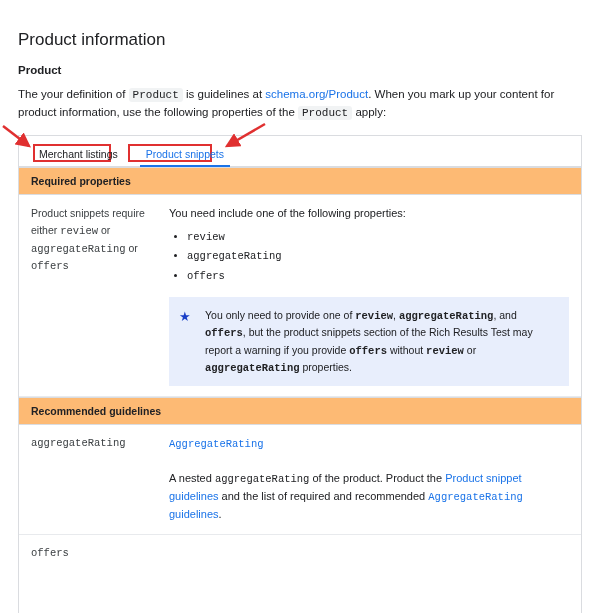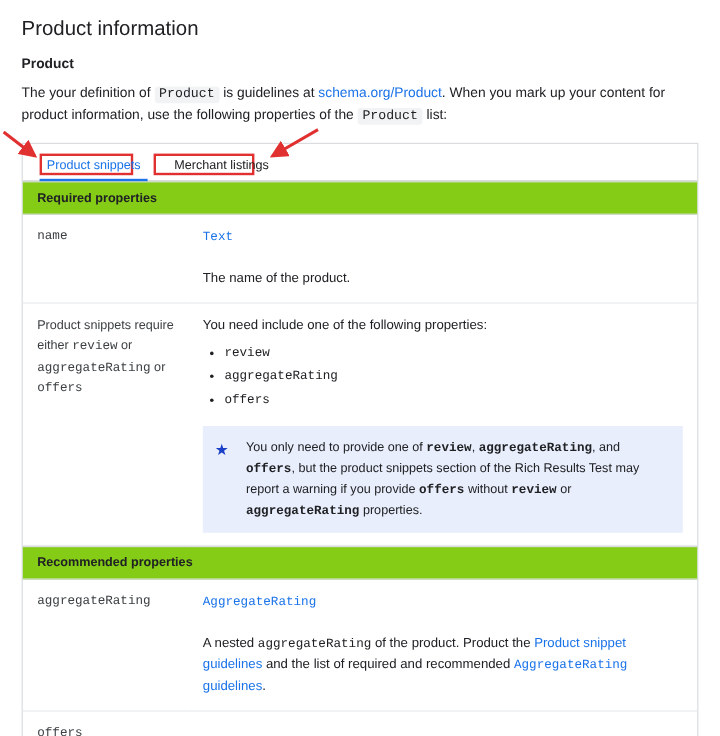--- a/index.html
+++ b/index.html
@@ -8,21 +8,21 @@
     font-size: 12px;
     color: #202124;
     margin: 0;
     padding: 14px 18px;
     background: #fff;
     width: 600px;
   }
   h2.section-title {
     font-size: 17px;
     font-weight: 400;
-    margin: 0 0 14px 0;
+    margin: 16px 0 14px 0;
     color: #202124;
   }
   .sub-heading {
     font-size: 11.5px;
     font-weight: 700;
     margin: 0 0 10px 0;
   }
   p.intro {
     font-size: 11.5px;
     line-height: 1.5;
@@ -69,21 +69,21 @@
   .arrow { position: absolute; pointer-events: none; }
   .tabs-underline {
     border-bottom: 1px solid #dadce0;
     margin: 0;
   }
   .info-line {
     padding: 12px 16px;
     font-size: 11px;
   }
   .table-section-head {
-    background: #84cc16;
+    background: #fdba74;
     border-top: 1px solid #dadce0;
     border-bottom: 1px solid #dadce0;
     padding: 7px 12px;
     font-size: 10.5px;
     font-weight: 700;
   }
   table.props {
     width: 100%;
     border-collapse: collapse;
     font-size: 11px;
@@ -123,21 +123,21 @@
   .mono-b { font-family: "Courier New", monospace; font-weight: 700; font-size: 10.5px; }
   .mono { font-family: "Courier New", monospace; font-size: 10.5px; }
 </style>
 </head>
 <body>
 
 <h2 class="section-title">Product information</h2>
 <div class="sub-heading">Product</div>
 
 <p class="intro">
-  <span>The your definition of </span><code class="inline">Product</code><span> is guidelines at </span><a class="link" href="#">schema.org/Product</a><span>. When you mark up your content for product information, use the following properties of the </span><code class="inline">Product</code><span> list:</span>
+  <span>The your definition of </span><code class="inline">Product</code><span> is guidelines at </span><a class="link" href="#">schema.org/Product</a><span>. When you mark up your content for product information, use the following properties of the </span><code class="inline">Product</code><span> apply:</span>
 </p>
 
 <div class="panel">
 
   <svg class="arrow" style="left:-18px; top:-12px;" width="36" height="28">
     <defs>
         <marker id="ah1" markerWidth="6" markerHeight="6" refX="5" refY="3" orient="auto">
           <path d="M0,0 L6,3 L0,6 Z" fill="#e03030"></path>
         </marker>
       </defs>
@@ -148,57 +148,50 @@
         <marker id="ah2" markerWidth="6" markerHeight="6" refX="5" refY="3" orient="auto">
           <path d="M0,0 L6,3 L0,6 Z" fill="#e03030"></path>
         </marker>
       </defs>
     <line x1="46" y1="2" x2="8" y2="24" stroke="#e03030" stroke-width="2.5" marker-end="url(#ah2)"></line>
   </svg>
   <div class="tab-highlight" style="left:14px; top:8px; width:78px; height:18px;"></div>
   <div class="tab-highlight" style="left:109px; top:8px; width:84px; height:18px;"></div>
 
   <div class="tabs">
+    <div class="tab">Merchant listings</div>
     <div class="tab active">Product snippets</div>
-    <div class="tab">Merchant listings</div>
   </div>
   <div class="tabs-underline"></div>
 
 
   <div class="table-section-head">Required properties</div>
   <table class="props">
     <tbody>
-        <tr>
-      <td>name</td>
-      <td>
-        <a class="link mono" href="#">Text</a><br><br>
-        <span>The name of the product.</span>
-      </td>
-    </tr>
     <tr>
       <td class="non-mono">
         <span>Product snippets require either </span><span class="mono">review</span><span> or </span><span class="mono">aggregateRating</span><span> or </span><span class="mono">offers</span>
       </td>
       <td>
         <span>You need include one of the following properties:</span>
         <ul class="bullets">
           <li>review</li>
           <li>aggregateRating</li>
           <li>offers</li>
         </ul>
         <div class="note">
           <span class="star">★</span>
           <span>You only need to provide one of </span><span class="mono-b">review</span><span>, </span><span class="mono-b">aggregateRating</span><span>, and </span><span class="mono-b">offers</span><span>, but the product snippets section of the Rich Results Test may report a warning if you provide </span><span class="mono-b">offers</span><span> without </span><span class="mono-b">review</span><span> or </span><span class="mono-b">aggregateRating</span><span> properties.</span>
         </div>
       </td>
     </tr>
   </tbody>
     </table>
 
-  <div class="table-section-head">Recommended properties</div>
+  <div class="table-section-head">Recommended guidelines</div>
   <table class="props">
     <tbody>
         <tr>
       <td>aggregateRating</td>
       <td>
         <a class="link mono" href="#">AggregateRating</a><br><br>
         <span>A nested </span><span class="mono">aggregateRating</span><span> of the product. Product the </span><a class="link" href="#">Product snippet guidelines</a><span> and the list of required and recommended </span><a class="link mono" href="#">AggregateRating</a> <a class="link" href="#"> guidelines</a><span>.</span>
       </td>
     </tr>
     <tr>

